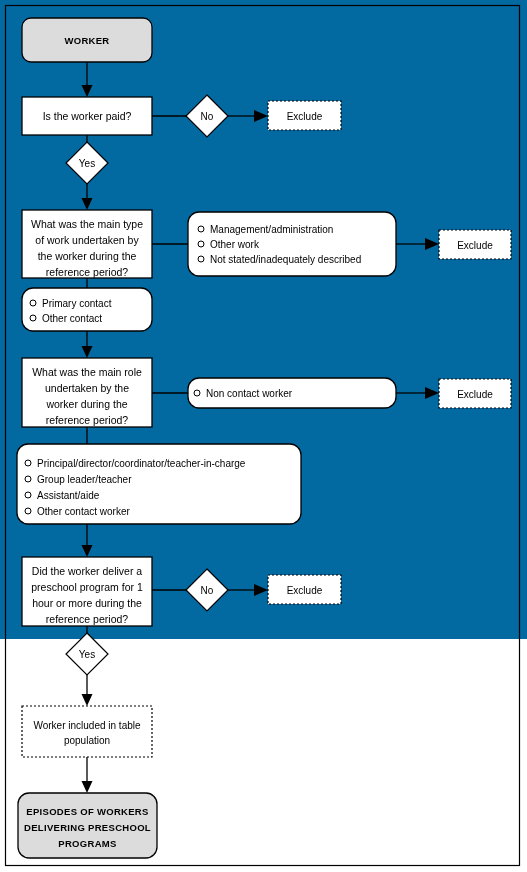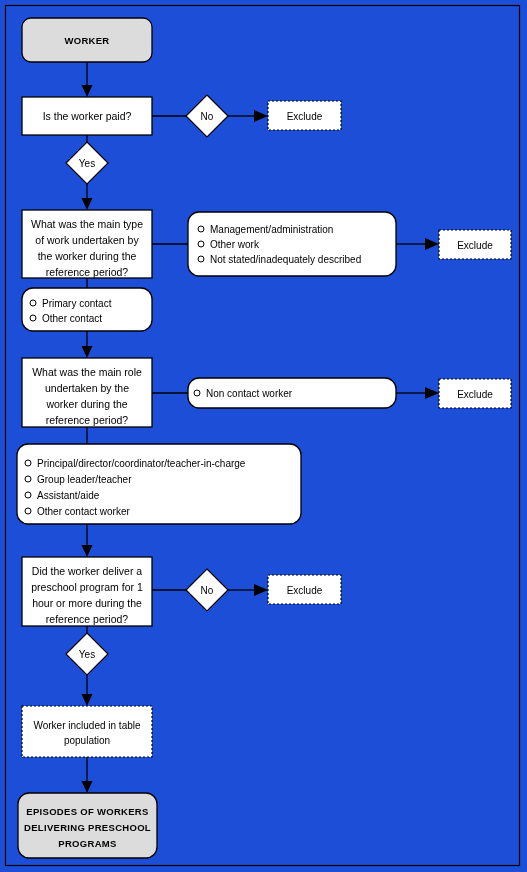--- a/index.html
+++ b/index.html
@@ -9,22 +9,22 @@
   }
   body {
     width: 527px;
     height: 872px;
     font-family: "Liberation Sans", sans-serif;
     overflow: hidden;
   }
   #flowchart-root {
     position: relative;
     width: 527px;
-    height: 872px;
-    background: #1d4ed8;
+    height: 639px;
+    background: #0369a1;
   }
   svg.chart {
     position: absolute;
     left: 0;
     top: 0;
     width: 527px;
     height: 872px;
   }
   .frame {
     fill: none;

